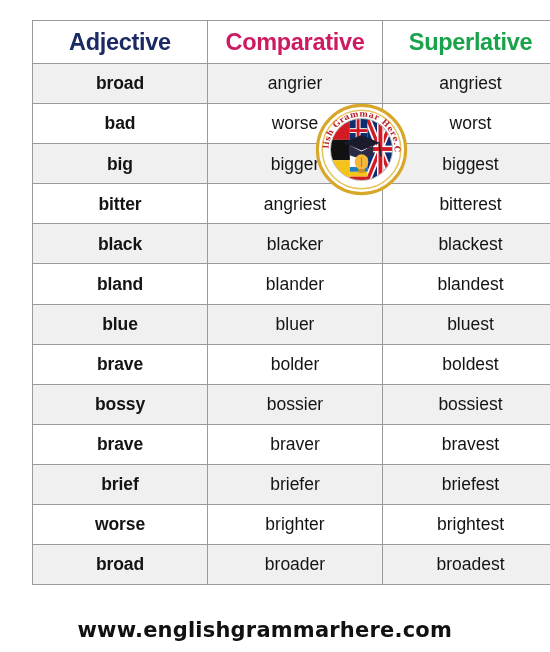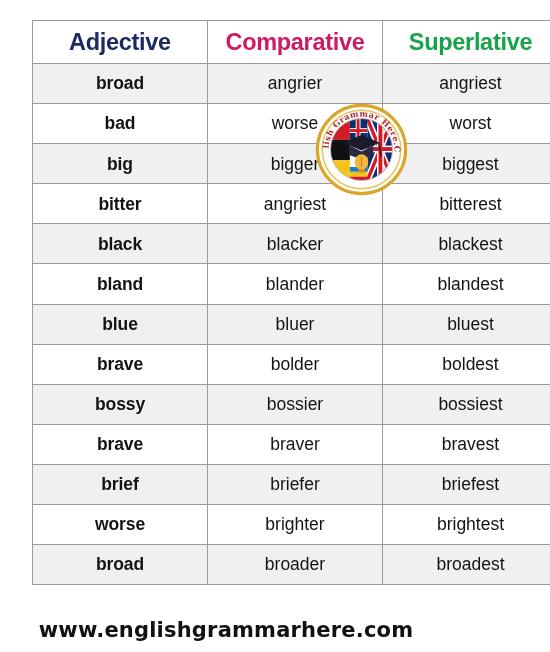--- a/index.html
+++ b/index.html
@@ -89,21 +89,21 @@
     height: 97px;
     pointer-events: none;
   }
 
   
   #footer-url {
     position: absolute;
     left: 0;
     top: 618px;
     width: 452px;
-    text-align: center;
+    text-align: right;
     font-size: 21px;
     font-weight: bold;
     color: #111111;
     letter-spacing: 0.2px;
     font-family: "DejaVu Sans", sans-serif;
   }
 </style>
 </head>
 <body>
 

